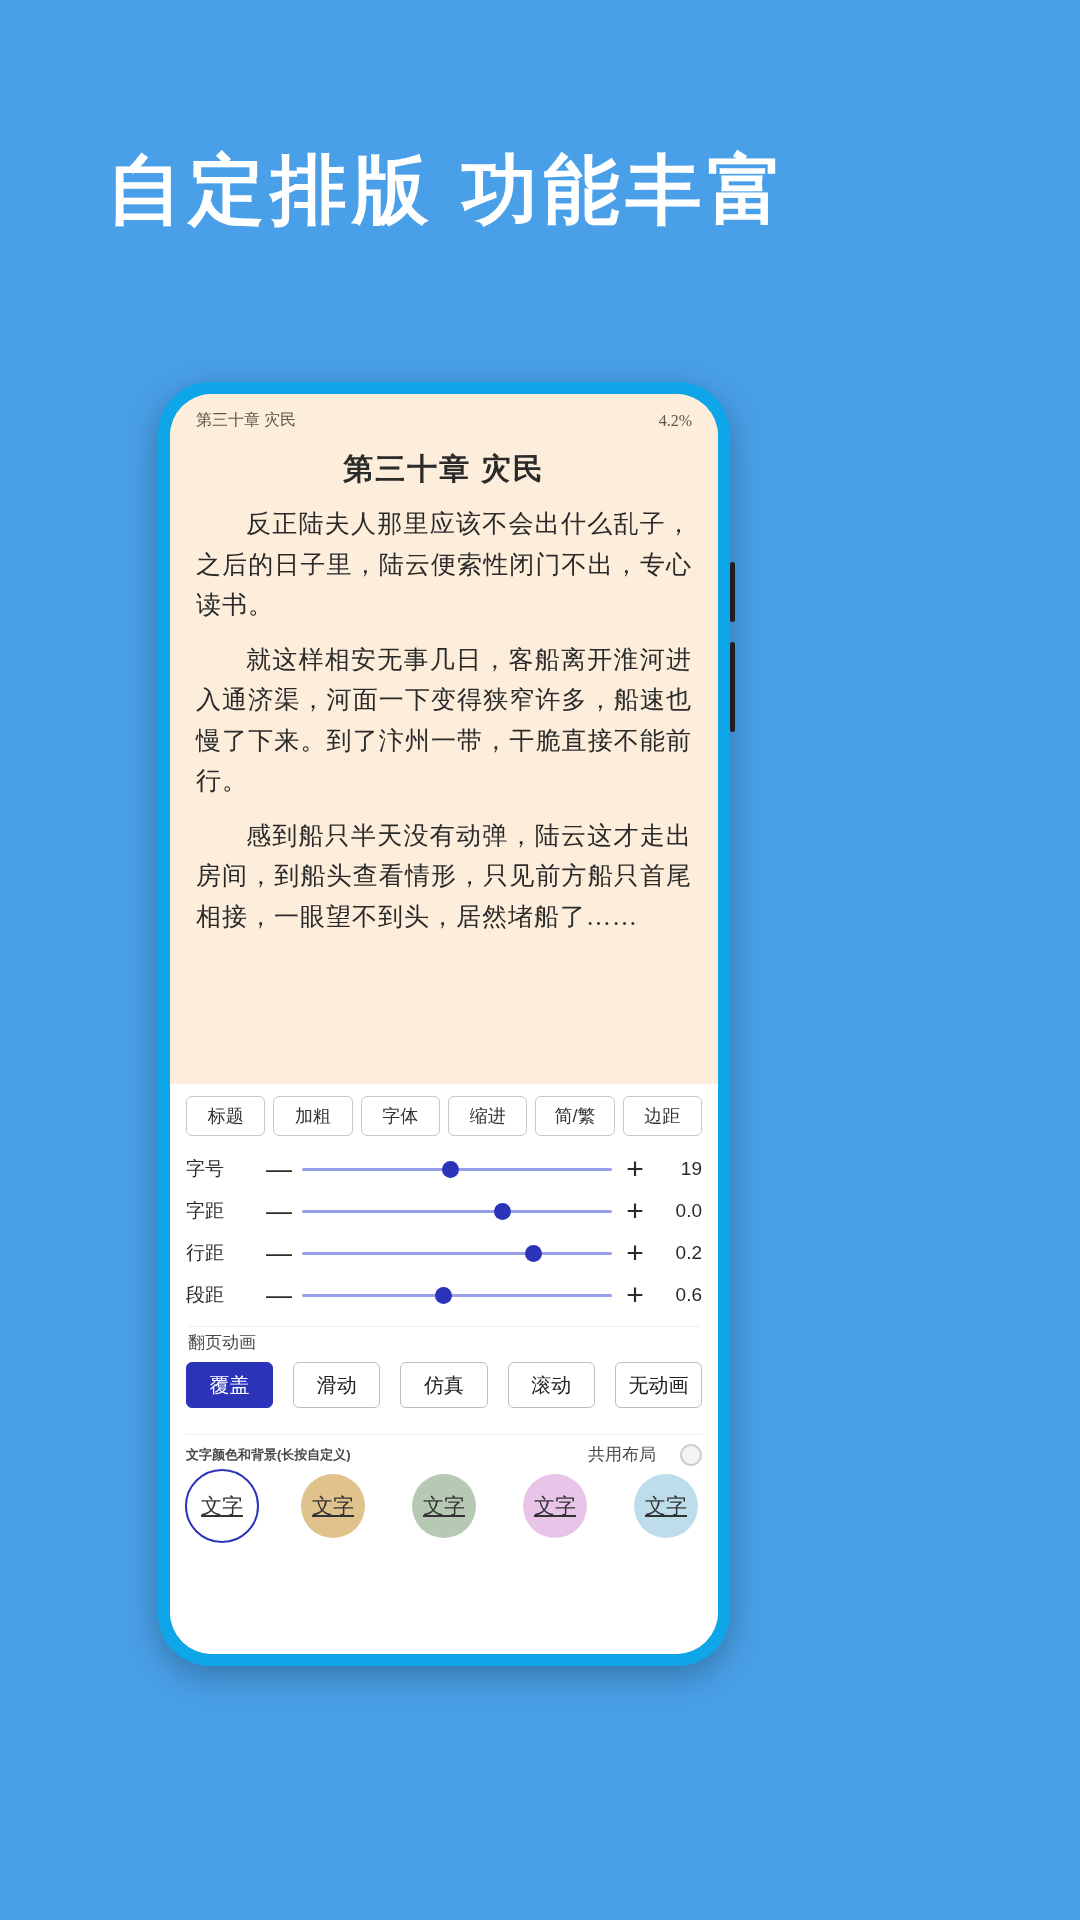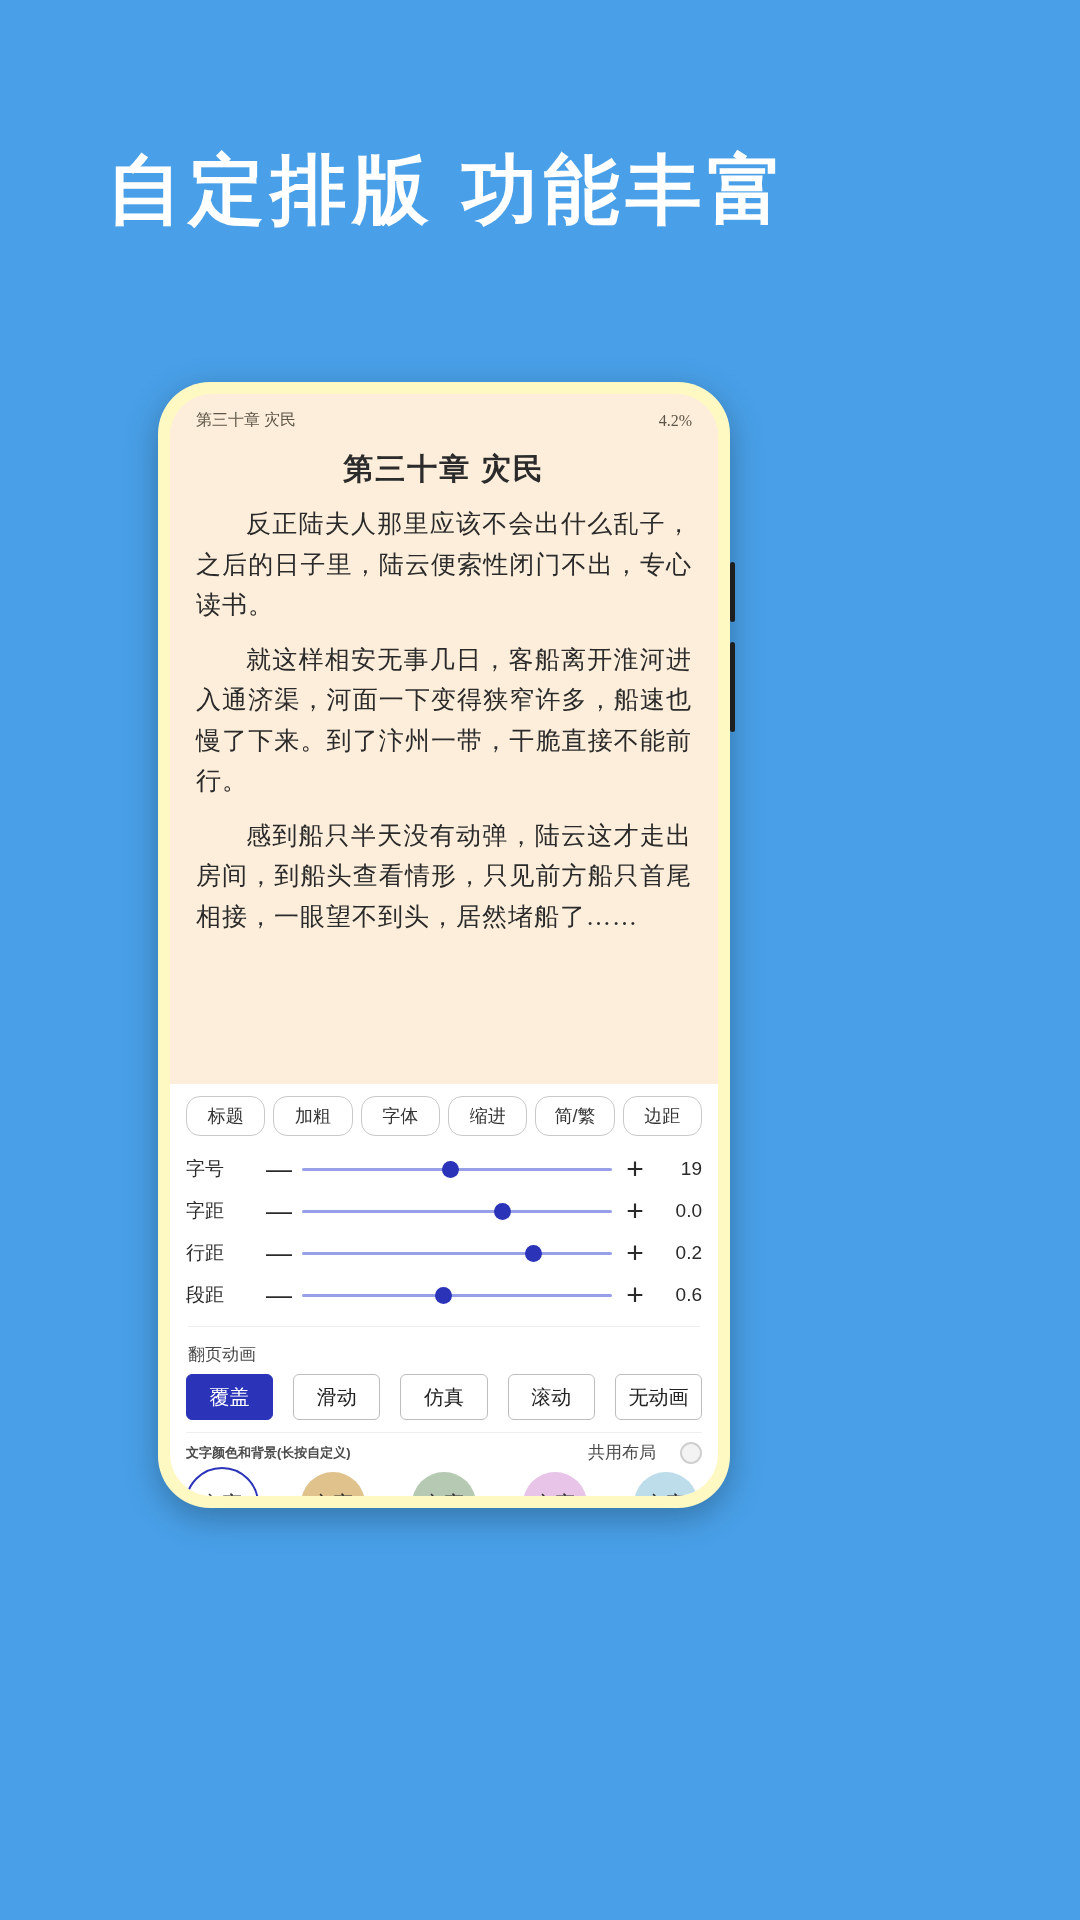--- a/index.html
+++ b/index.html
@@ -21,22 +21,22 @@
     color: #ffffff;
     font-size: 76px;
     font-weight: bold;
     letter-spacing: 6px;
     font-family: "Liberation Sans", sans-serif;
   }
   
   .phone {
     position: absolute;
     left: 158px; top: 382px;
-    width: 572px; height: 1126px;
-    background: #fef9c3;
+    width: 572px; height: 1284px;
+    background: #0ea5e9;
     border-radius: 52px;
     box-shadow: 0 10px 34px rgba(0,0,0,0.28);
     padding: 12px;
   }
   .phone-inner {
     position: relative;
     width: 100%; height: 100%;
     background: #fdf0dc;
     border-radius: 42px;
     overflow: hidden;
@@ -97,21 +97,21 @@
   .chip-row {
     display: flex;
     justify-content: space-between;
     gap: 8px;
     margin-bottom: 12px;
   }
   .chip {
     flex: 1 1 0;
     height: 40px;
     border: 1px solid #c9c9c9;
-    border-radius: 14px;
+    border-radius: 6px;
     background: #fff;
     color: #333;
     font-size: 18px;
     display: flex;
     align-items: center;
     justify-content: center;
     font-family: "Liberation Sans", sans-serif;
   }
   .slider-row {
     display: flex;
@@ -159,26 +159,26 @@
     width: 54px;
     text-align: right;
     font-size: 19px;
     color: #2a2a2a;
   }
   .sect-label {
     font-size: 17px;
     color: #4a4a4a;
     margin: 10px 2px 8px 2px;
     border-top: 1px solid #eee;
-    padding-top: 16px;
+    padding-top: 4px;
   }
   .anim-row {
     display: flex;
     gap: 20px;
-    margin-bottom: 12px;
+    margin-bottom: 26px;
   }
   .anim-btn {
     flex: 1 1 0;
     height: 46px;
     border: 1px solid #bdbdbd;
     border-radius: 6px;
     background: #fff;
     color: #222;
     font-size: 20px;
     display: flex;

